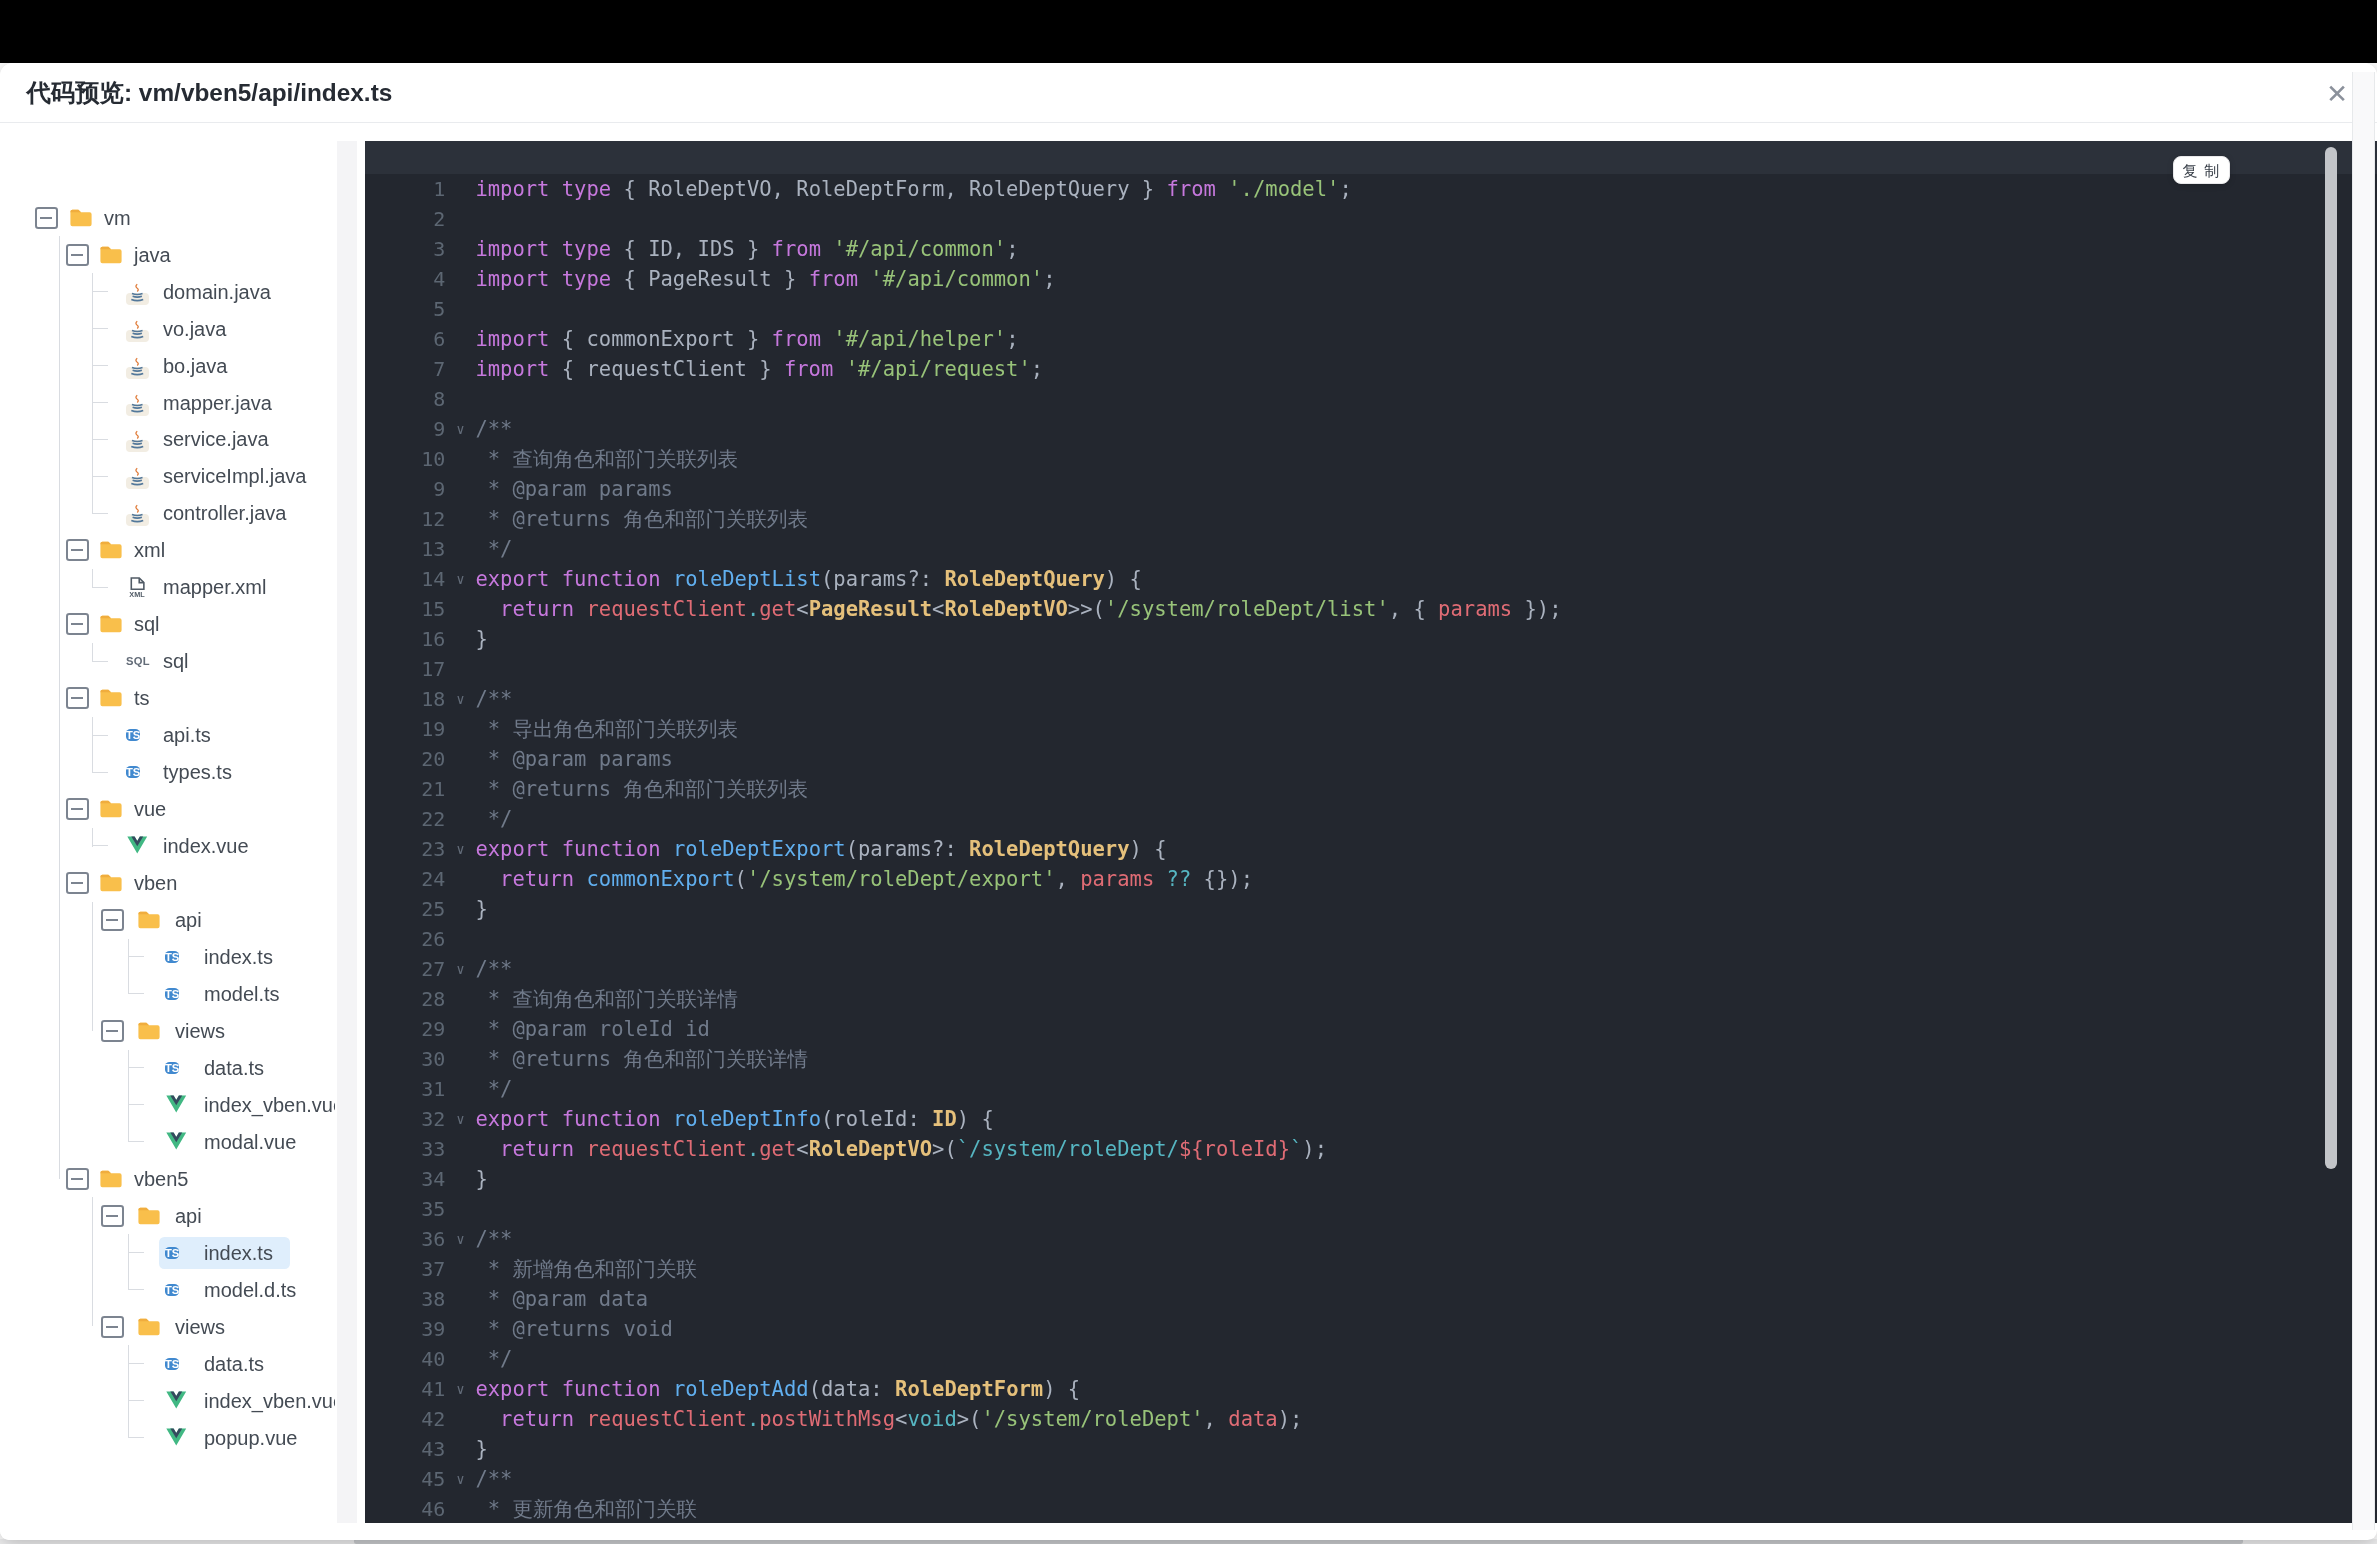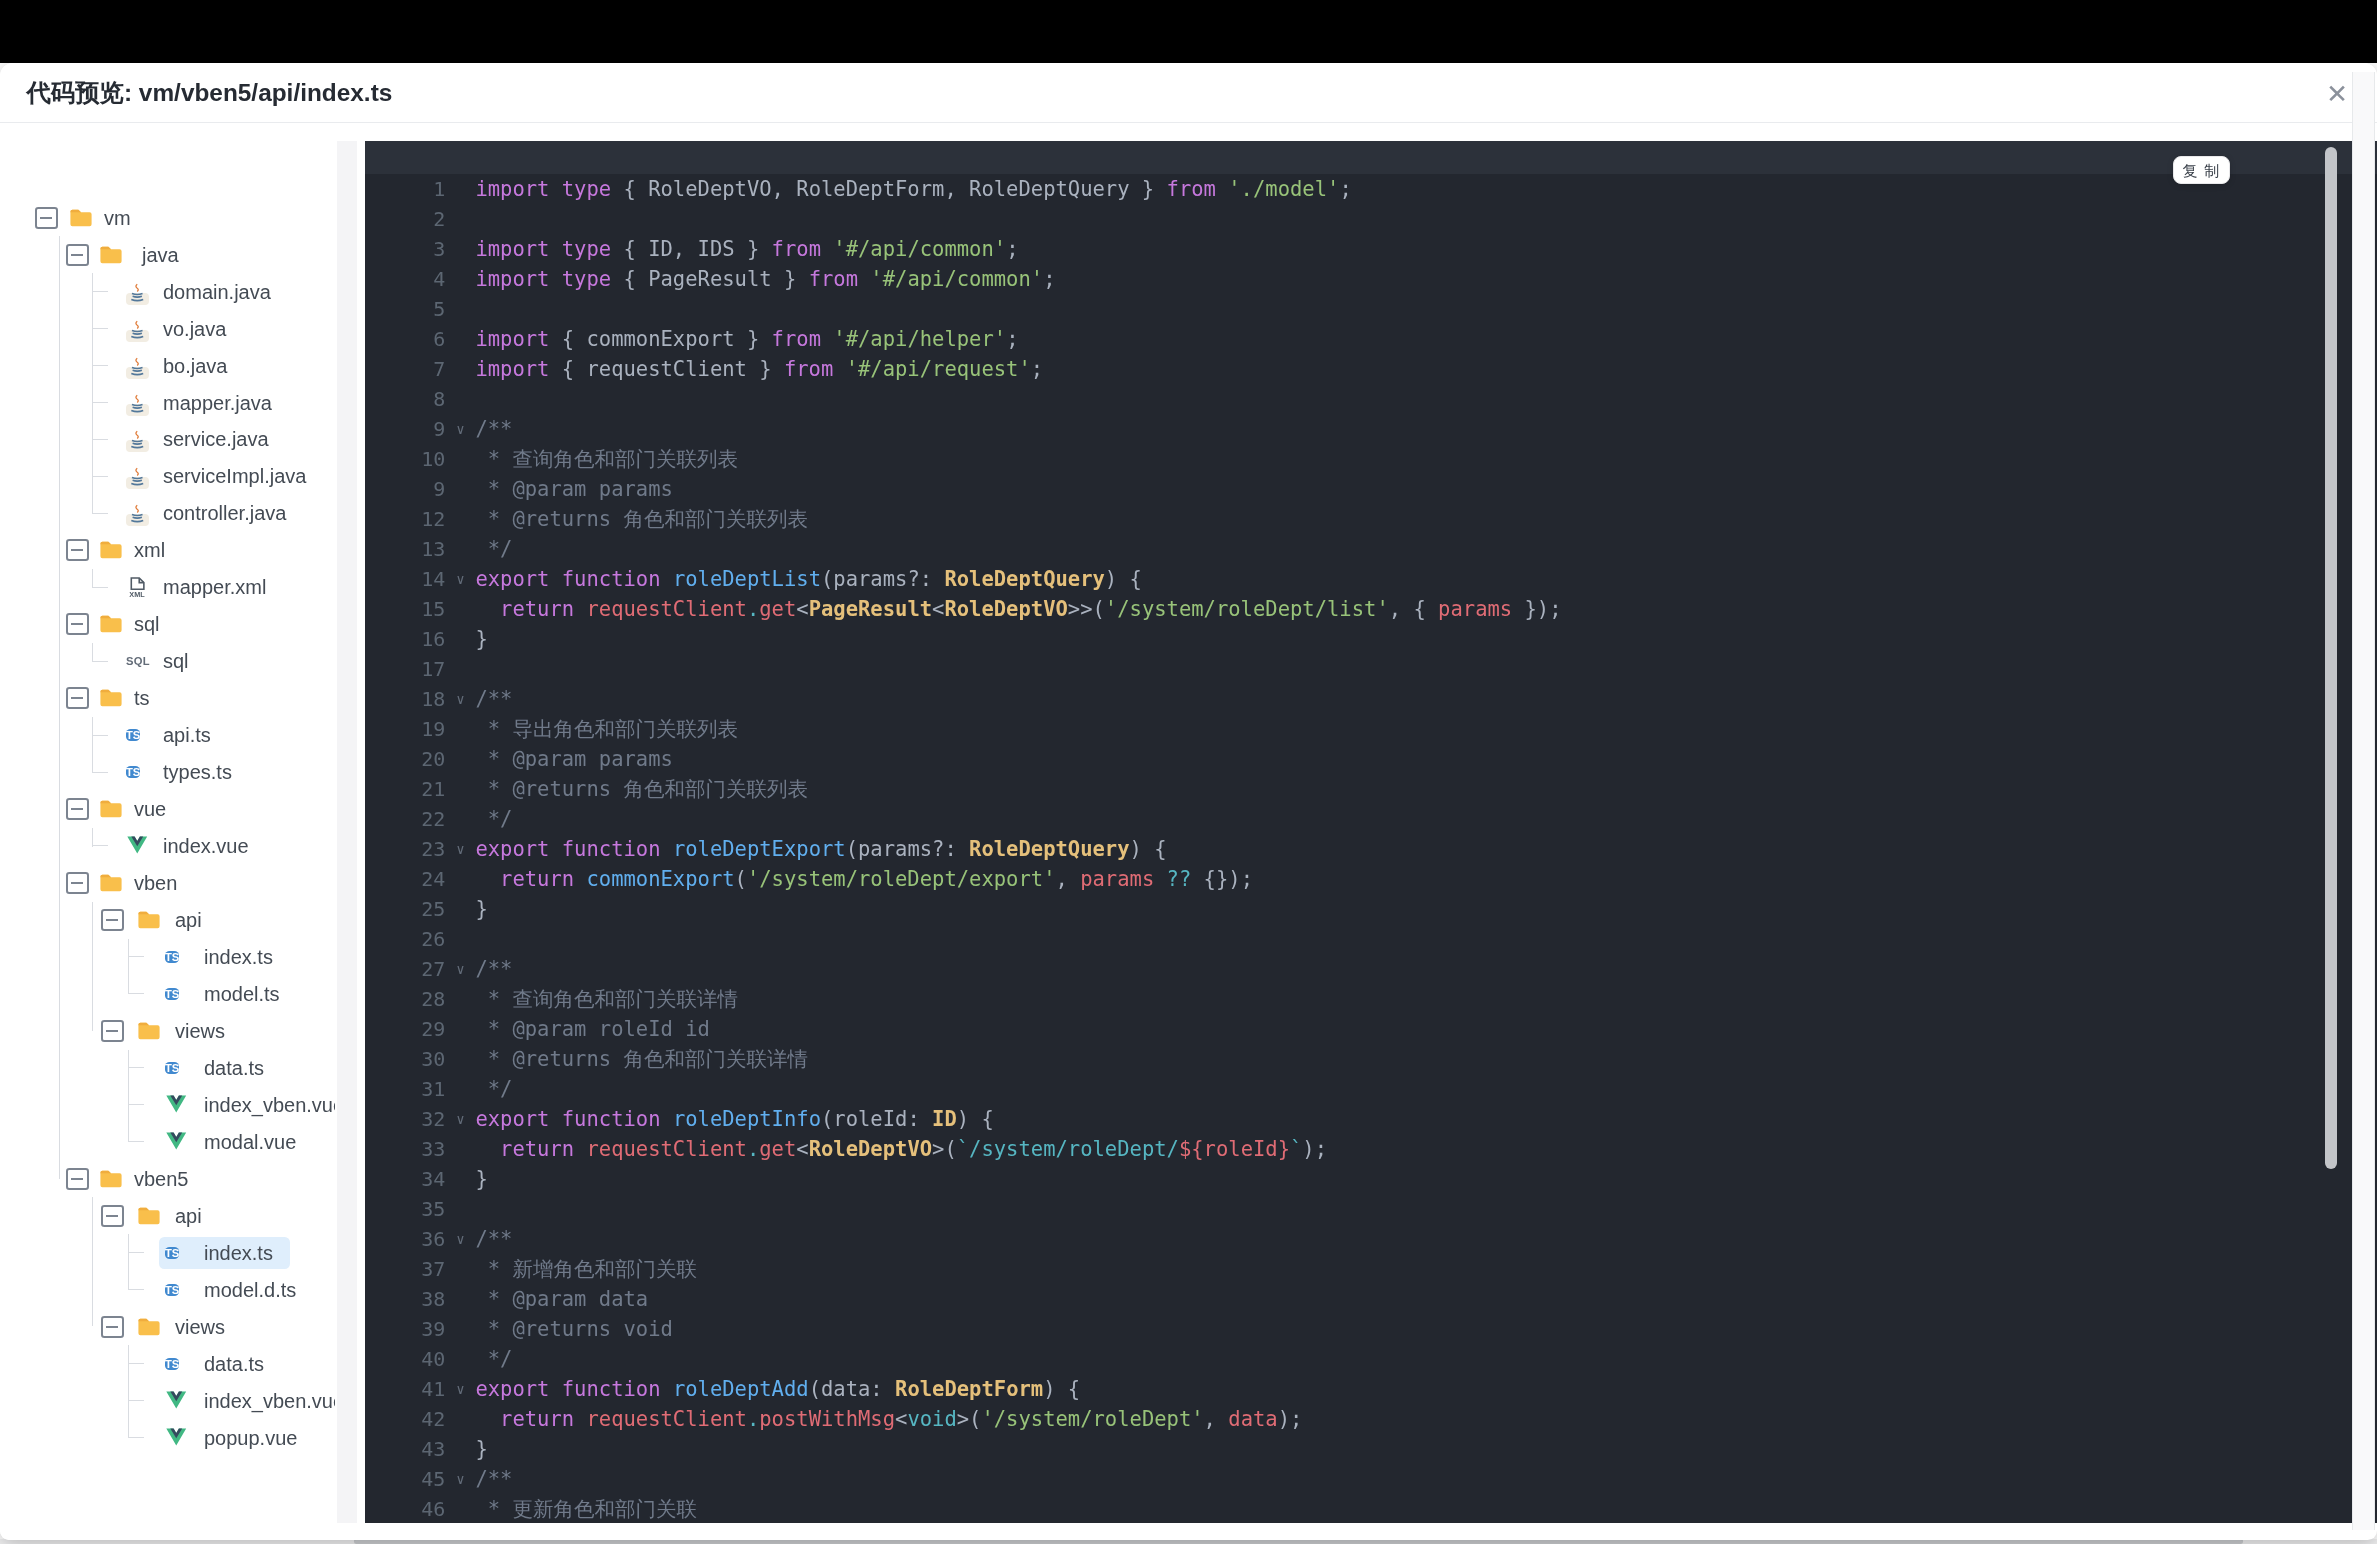--- a/index.html
+++ b/index.html
@@ -113,21 +113,21 @@
         <span class="tlabel" style="left:86px">vm</span>
       </div>
       <div class="trow" style="left:0;top:116px;width:335px">
         <div class="switcher" style="left:48px">
               <div class="minus"></div>
         </div>
         <span class="ticon" style="left:81px"><svg width="24" height="22.5" viewBox="0 0 36 34">
       <path d="M2 7 q0-3 3-3 h9 l4 4 h13 q3 0 3 3 v15 q0 3-3 3 H5 q-3 0-3-3 Z" fill="#f9bf4b"></path>
       <path d="M2 7 q0-3 3-3 h9 l4 4 h-16 Z" fill="#f0ad3e"></path>
           </svg></span>
-        <span class="tlabel" style="left:124px">java</span>
+        <span class="tlabel" style="left:116px">java</span>
       </div>
       <div class="trow" style="left:0;top:153px;width:335px">
         <span class="ticon" style="left:108px"><span class="java-badge">
       <svg width="22.5" height="22.5" viewBox="0 0 34 34">
         <path d="M17 5 q-4 3 0 6 q3 2 0 5" stroke="#e07c3a" stroke-width="2" fill="none"></path>
         <path d="M9 19 q8 3 16 0" stroke="#53789a" stroke-width="2.4" fill="none"></path>
         <path d="M10 23 q7 2.6 14 0" stroke="#53789a" stroke-width="2.4" fill="none"></path>
         <path d="M8 28 q9 3.4 18 0" stroke="#53789a" stroke-width="2.4" fill="none"></path>
             </svg></span></span>
         <span class="tlabel" style="left:145px">domain.java</span>

